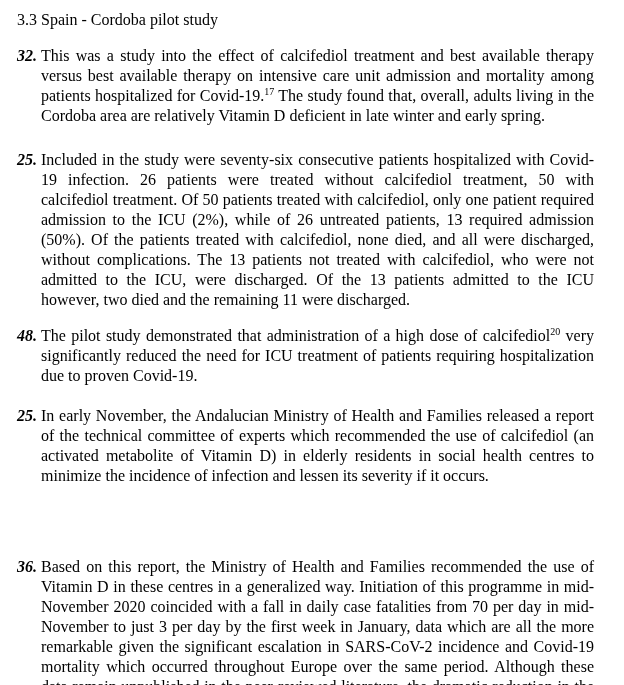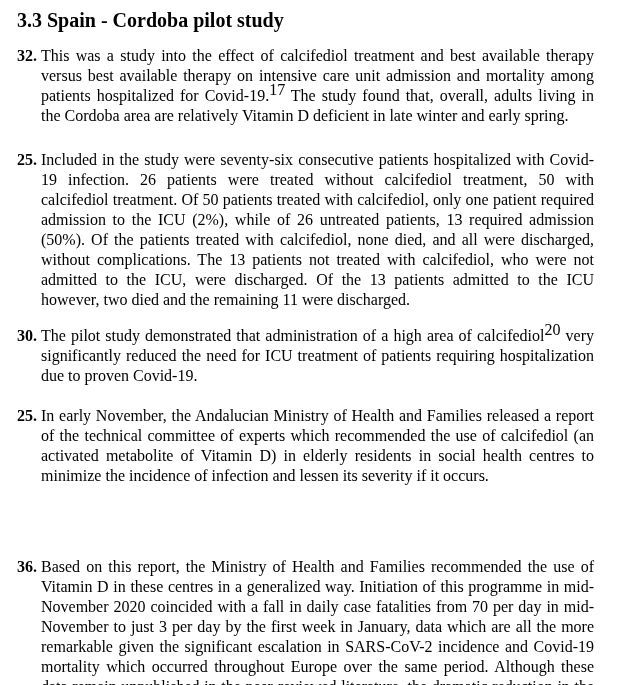--- a/index.html
+++ b/index.html
@@ -4,36 +4,37 @@
 <style>
   html, body { margin: 0; padding: 0; background: #ffffff; }
   body {
     width: 624px; height: 685px; overflow: hidden;
     font-family: "Liberation Serif", "DejaVu Serif", serif;
     color: #000000;
     position: relative;
   }
   .heading {
     position: absolute; left: 17px; top: 10px;
-    font-weight: bold; font-size: 20px; line-height: 20px;
+    font-weight: normal; font-size: 16px; line-height: 20px;
     margin: 0;
   }
   .para {
     position: absolute; left: 17px; width: 577px;
     font-size: 16px; line-height: 20px;
   }
   .para .num {
     position: absolute; left: 0; top: 0;
     font-weight: bold;
+    font-style: italic;
   }
   .para .body {
     margin-left: 24px;
     text-align: justify;
   }
-  sup { font-size: 16px; line-height: 0; vertical-align: 6px; }
+  sup { font-size: 10px; line-height: 0; vertical-align: 6px; }
   #p32 { top: 46px; }
   #p33 { top: 150px; }
   #p34 { top: 326px; }
   #p35 { top: 406px; }
   #p36 { top: 525px; margin-top: 32px; }
 </style>
 </head>
 <body>
 
 <h3 class="heading">3.3 Spain - Cordoba pilot study</h3>
@@ -42,22 +43,22 @@
   <span class="num">32.</span>
   <div class="body"><span>This was a study into the effect of calcifediol treatment and best available therapy versus best available therapy on intensive care unit admission and mortality among patients hospitalized for Covid-19.</span><sup>17</sup><span> The study found that, overall, adults living in the Cordoba area are relatively Vitamin D deficient in late winter and early spring.</span></div>
 </div>
 
 <div class="para" id="p33">
   <span class="num">25.</span>
   <div class="body">Included in the study were seventy-six consecutive patients hospitalized with Covid-19 infection. 26 patients were treated without calcifediol treatment, 50 with calcifediol treatment. Of 50 patients treated with calcifediol, only one patient required admission to the ICU (2%), while of 26 untreated patients, 13 required admission (50%). Of the patients treated with calcifediol, none died, and all were discharged, without complications. The 13 patients not treated with calcifediol, who were not admitted to the ICU, were discharged. Of the 13 patients admitted to the ICU however, two died and the remaining 11 were discharged.</div>
 </div>
 
 <div class="para" id="p34">
-  <span class="num">30.</span>
-  <div class="body"><span>The pilot study demonstrated that administration of a high area of calcifediol</span><sup>20</sup><span> very significantly reduced the need for ICU treatment of patients requiring hospitalization due to proven Covid-19.</span></div>
+  <span class="num">48.</span>
+  <div class="body"><span>The pilot study demonstrated that administration of a high dose of calcifediol</span><sup>20</sup><span> very significantly reduced the need for ICU treatment of patients requiring hospitalization due to proven Covid-19.</span></div>
 </div>
 
 <div class="para" id="p35">
   <span class="num">25.</span>
   <div class="body">In early November, the Andalucian Ministry of Health and Families released a report of the technical committee of experts which recommended the use of calcifediol (an activated metabolite of Vitamin D) in elderly residents in social health centres to minimize the incidence of infection and lessen its severity if it occurs.</div>
 </div>
 
 <div class="para" id="p36">
   <span class="num">36.</span>
   <div class="body">Based on this report, the Ministry of Health and Families recommended the use of Vitamin D in these centres in a generalized way. Initiation of this programme in mid-November 2020 coincided with a fall in daily case fatalities from 70 per day in mid-November to just 3 per day by the first week in January, data which are all the more remarkable given the significant escalation in SARS-CoV-2 incidence and Covid-19 mortality which occurred throughout Europe over the same period. Although these data remain unpublished in the peer-reviewed literature, the dramatic reduction in the daily case fatalities is noteworthy.</div>

